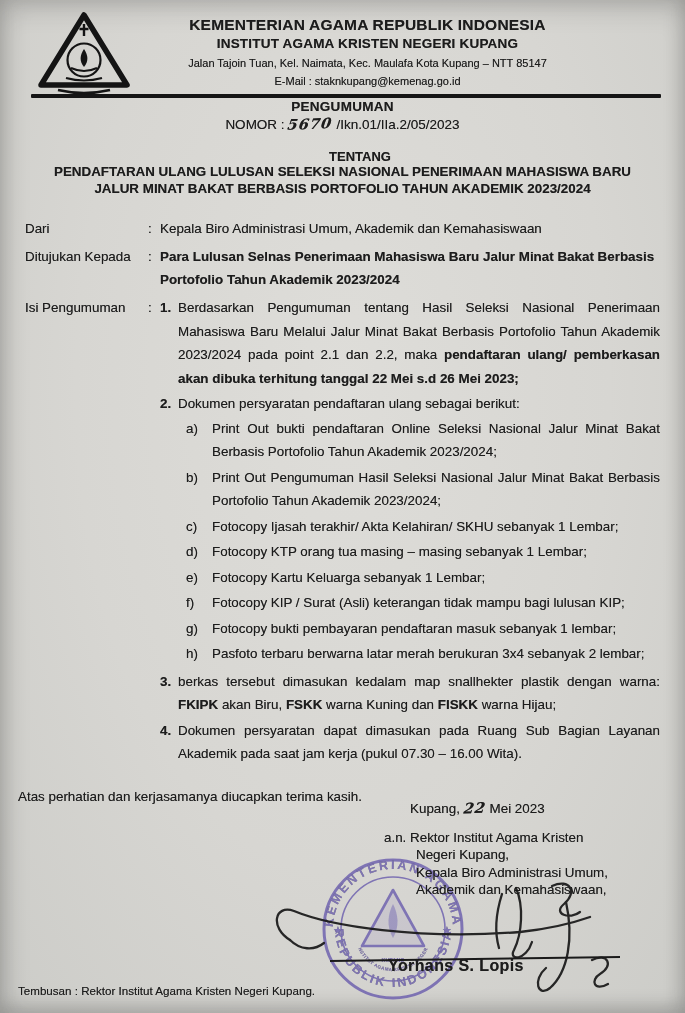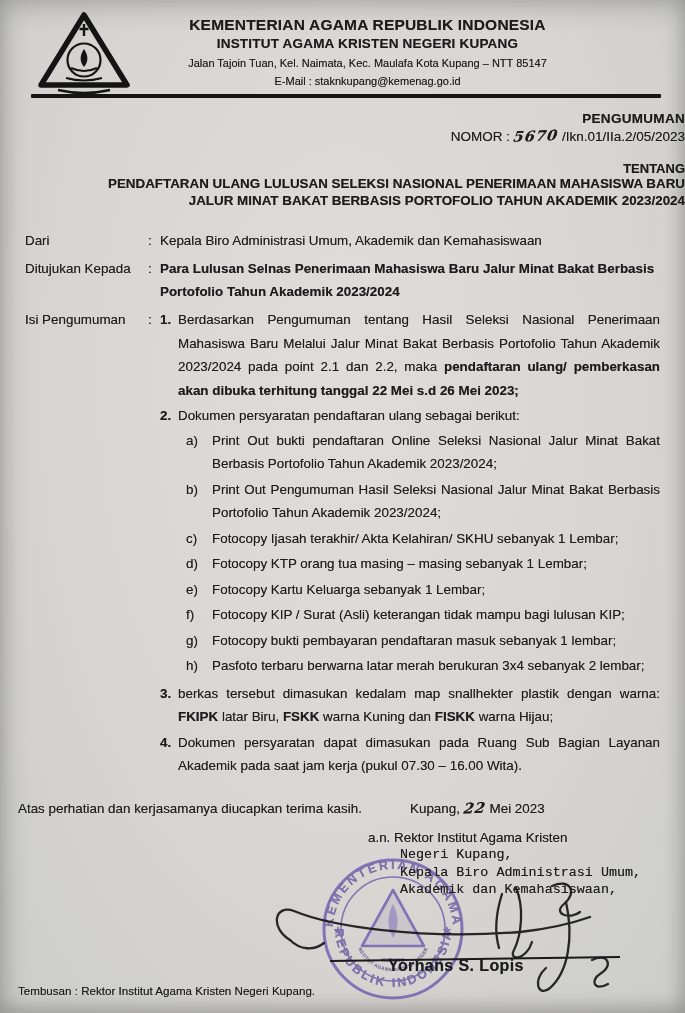--- a/index.html
+++ b/index.html
@@ -19,21 +19,21 @@
   
   .letterhead { position:relative; padding-top:16px; }
   .lh-logo { position:absolute; left:36px; top:12px; }
   .lh-text { text-align:center; padding:0 40px 0 90px; }
   .org1 { font-size:15.5px; font-weight:bold; letter-spacing:.2px; }
   .org2 { font-size:13.5px; font-weight:bold; letter-spacing:.2px; margin-top:2px; }
   .addr { font-size:11px; margin-top:6px; }
   .rule { height:4px; background:#151515; margin:7px 24px 0 31px; border-radius:1px; }
 
   
-  .title-block { text-align:right; margin-top:13px; }
+  .title-block { text-align:center; margin-top:1px; }
   .doc-type { font-size:13.5px; font-weight:bold; letter-spacing:.3px; }
   .nomor { font-size:13.5px; margin-top:1px; }
   .hand {
     font-family:"DejaVu Serif", serif; font-style:italic; font-weight:bold;
     display:inline-block; transform:skewX(-10deg) rotate(-2deg);
     letter-spacing:1px; font-size:14.5px;
   }
   .tentang { font-size:13px; font-weight:bold; margin-top:17px;padding-left:35px; }
   .subject { font-size:13.4px; font-weight:bold; line-height:16.5px; }
 
@@ -52,22 +52,22 @@
   .sublist { margin-left:8px; margin-top:1px; }
   .subitem { display:flex; align-items:flex-start; margin-bottom:2px; }
   .letter { width:26px; flex-shrink:0; line-height:23.5px; }
   .stxt { flex:1; text-align:justify; line-height:23.5px; }
 
   .closing { margin:21px 25px 0 18px; font-size:13.4px; }
 
   
   .sig-block { position:absolute; left:368px; top:799px; width:300px; font-size:13.4px; z-index:3; }
   .sig-date { padding-left:42px; }
-  .an-lines { margin-top:13px; line-height:17.3px; }
-  .an-indent { padding-left:32px;font-family:Liberation Mono, monospace; }
+  .an-lines { margin-top:13px; line-height:17.3px;margin-left:16px; }
+  .an-indent { padding-left:32px; }
 
   .stamp { position:absolute; left:320px; top:856px; width:146px; height:146px; z-index:1; opacity:.82; }
   .sig-scrawl { position:absolute; left:268px; top:876px; z-index:4; }
   .name-underline {
     position:absolute; left:330px; top:958px; width:290px; height:2px;
     background:#1a1a1a; transform:rotate(-.8deg); z-index:4;
   }
   .sig-name { position:absolute; left:388px; top:957px; font-size:16px; font-weight:600; letter-spacing:.4px; z-index:5; }
 
   .tembusan { position:absolute; left:18px; top:984px; font-size:11.6px; }
@@ -165,21 +165,21 @@
               <div class="subitem">
                 <div class="letter">h)</div>
                 <div class="stxt">Pasfoto terbaru berwarna latar merah berukuran 3x4 sebanyak 2 lembar;</div>
               </div>
             </div>
           </div>
         </div>
 
         <div class="item">
           <div class="num">3.</div>
-          <div class="itxt"><span>berkas tersebut dimasukan kedalam map snallhekter plastik dengan warna: </span><span class="bold">FKIPK</span><span> latar Biru, </span><span class="bold">FSKK</span><span> warna Kuning dan </span><span class="bold">FISKK</span><span> warna Hijau;</span></div>
+          <div class="itxt"><span>berkas tersebut dimasukan kedalam map snallhekter plastik dengan warna: </span><span class="bold">FKIPK</span><span> akan Biru, </span><span class="bold">FSKK</span><span> warna Kuning dan </span><span class="bold">FISKK</span><span> warna Hijau;</span></div>
         </div>
 
         <div class="item">
           <div class="num">4.</div>
           <div class="itxt">Dokumen persyaratan dapat dimasukan pada Ruang Sub Bagian Layanan Akademik pada saat jam kerja (pukul 07.30 – 16.00 Wita).</div>
         </div>
 
       </div>
     </div>
   </section>

